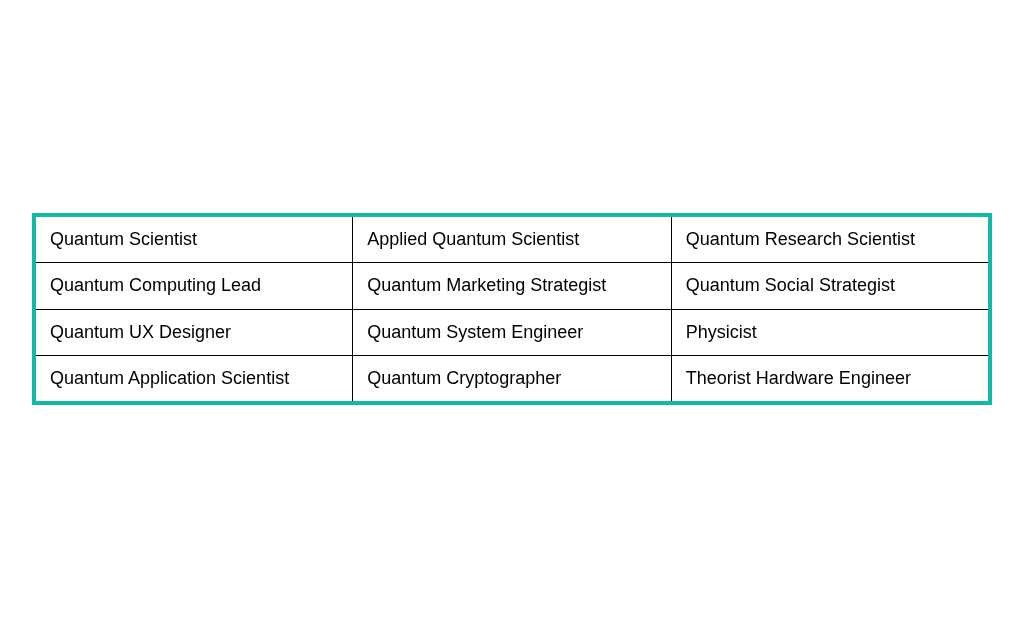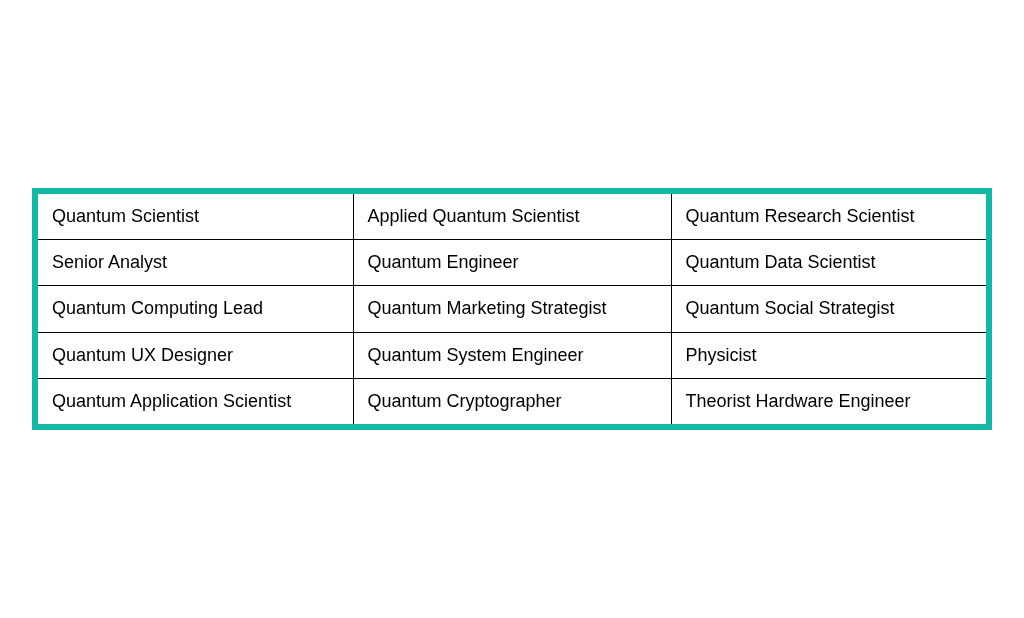--- a/index.html
+++ b/index.html
@@ -19,21 +19,21 @@
     }
 
     .table-wrapper {
       padding: 20px;
       width: 1000px;
     }
 
     table {
       border-collapse: collapse;
       width: 100%;
-      border: 6px solid #14b8a6;
+      border: 4px solid #14b8a6;
     }
 
     td {
       border: 1px solid #000;
       padding: 10px 14px;
       vertical-align: top;
       font-size: 18px;
       line-height: 1.4;
       width: 33.33%;
     }
@@ -43,25 +43,20 @@
 
 <div class="table-wrapper">
   <table>
     <tbody id="table-body">
     <tr>
           <td>Quantum Scientist</td>
           <td>Applied Quantum Scientist</td>
           <td>Quantum Research Scientist</td>
         </tr>
         <tr>
-          <td>Senior Analyst</td>
-          <td>Quantum Engineer</td>
-          <td>Quantum Data Scientist</td>
-        </tr>
-        <tr>
           <td>Quantum Computing Lead</td>
           <td>Quantum Marketing Strategist</td>
           <td>Quantum Social Strategist</td>
         </tr>
         <tr>
           <td>Quantum UX Designer</td>
           <td>Quantum System Engineer</td>
           <td>Physicist</td>
         </tr>
         <tr>

